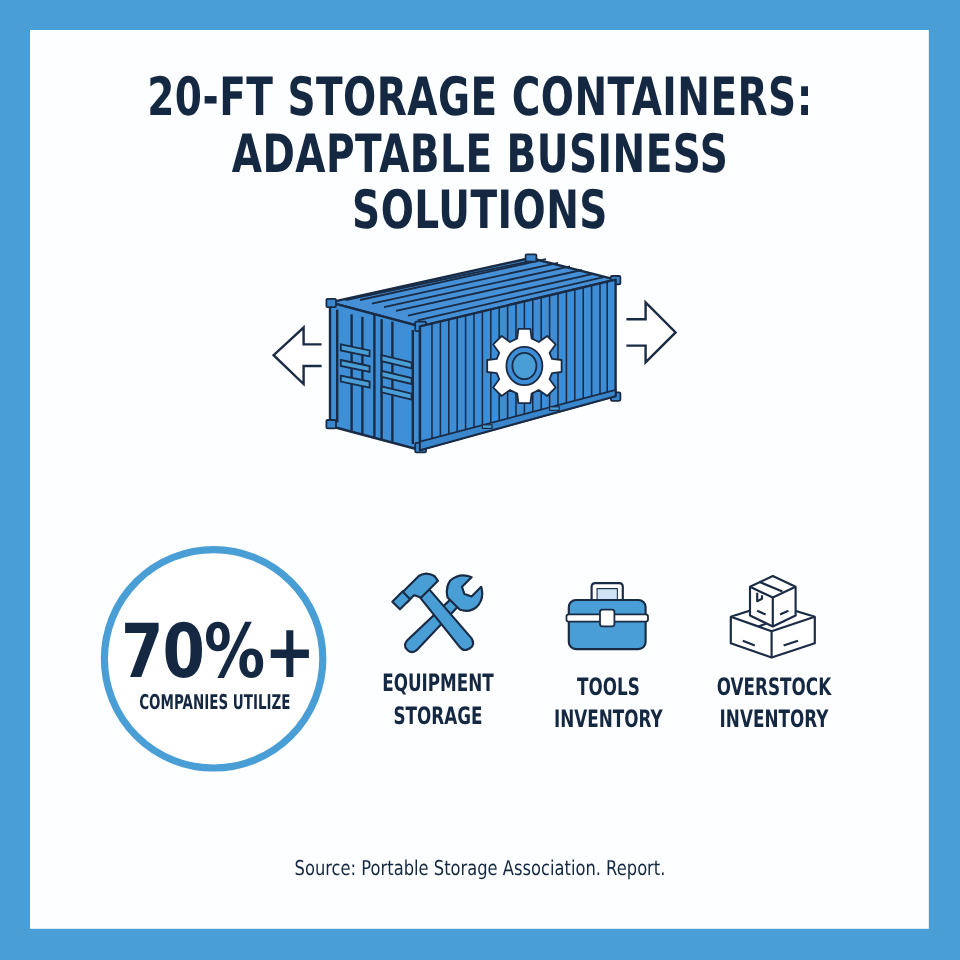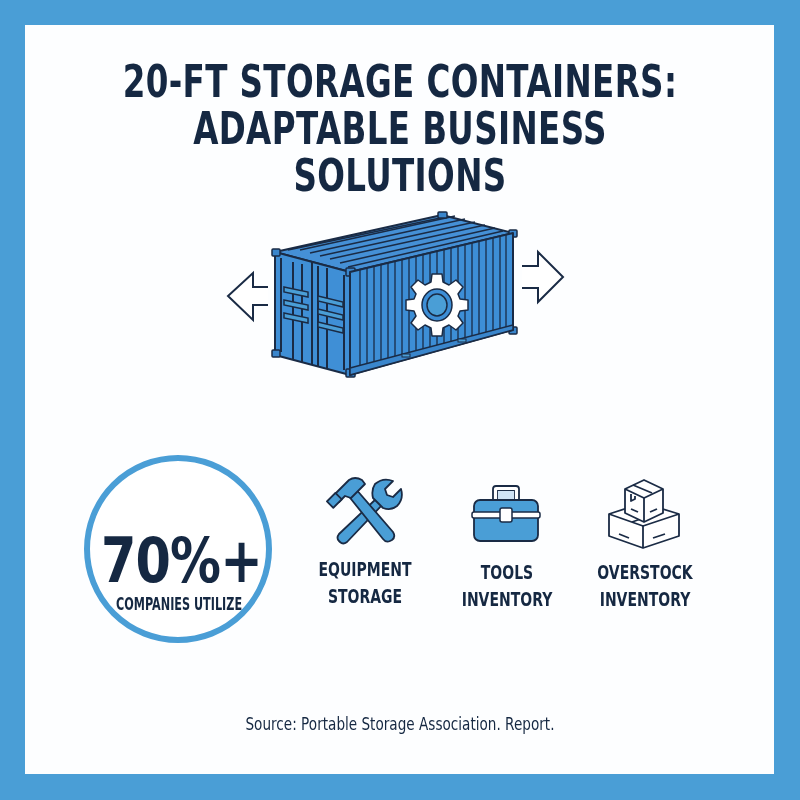--- a/index.html
+++ b/index.html
@@ -20,21 +20,21 @@
     transform: scaleX(0.74); transform-origin: 400px 0;
     margin: 0;
   }
   .title span { display: block; }
   .hero { position: absolute; left: 0; top: 0; width: 800px; height: 800px; }
   .stat-circle {
     position: absolute; left: 84px; top: 455px; width: 176px; height: 176px;
     border: 6px solid #4a9ed6; border-radius: 50%;
     background: #ffffff;
   }
-  .stat-wrap { position: absolute; left: 84px; top: 477px; width: 188px; height: 188px; }
+  .stat-wrap { position: absolute; left: 84px; top: 459px; width: 188px; height: 188px; }
   .stat-num {
     position: absolute; left: 0; width: 188px; top: 52px; text-align: center;
     color: #152842; font-family: "DejaVu Sans", sans-serif; font-weight: bold;
     font-size: 62px; line-height: 64px; letter-spacing: -1px;
     transform: scaleX(0.82); transform-origin: 94px 0;
   }
   .stat-label {
     position: absolute; left: 0; width: 188px; top: 117px; text-align: center;
     color: #152842; font-family: "DejaVu Sans", sans-serif; font-weight: bold;
     font-size: 17px; line-height: 20px;

